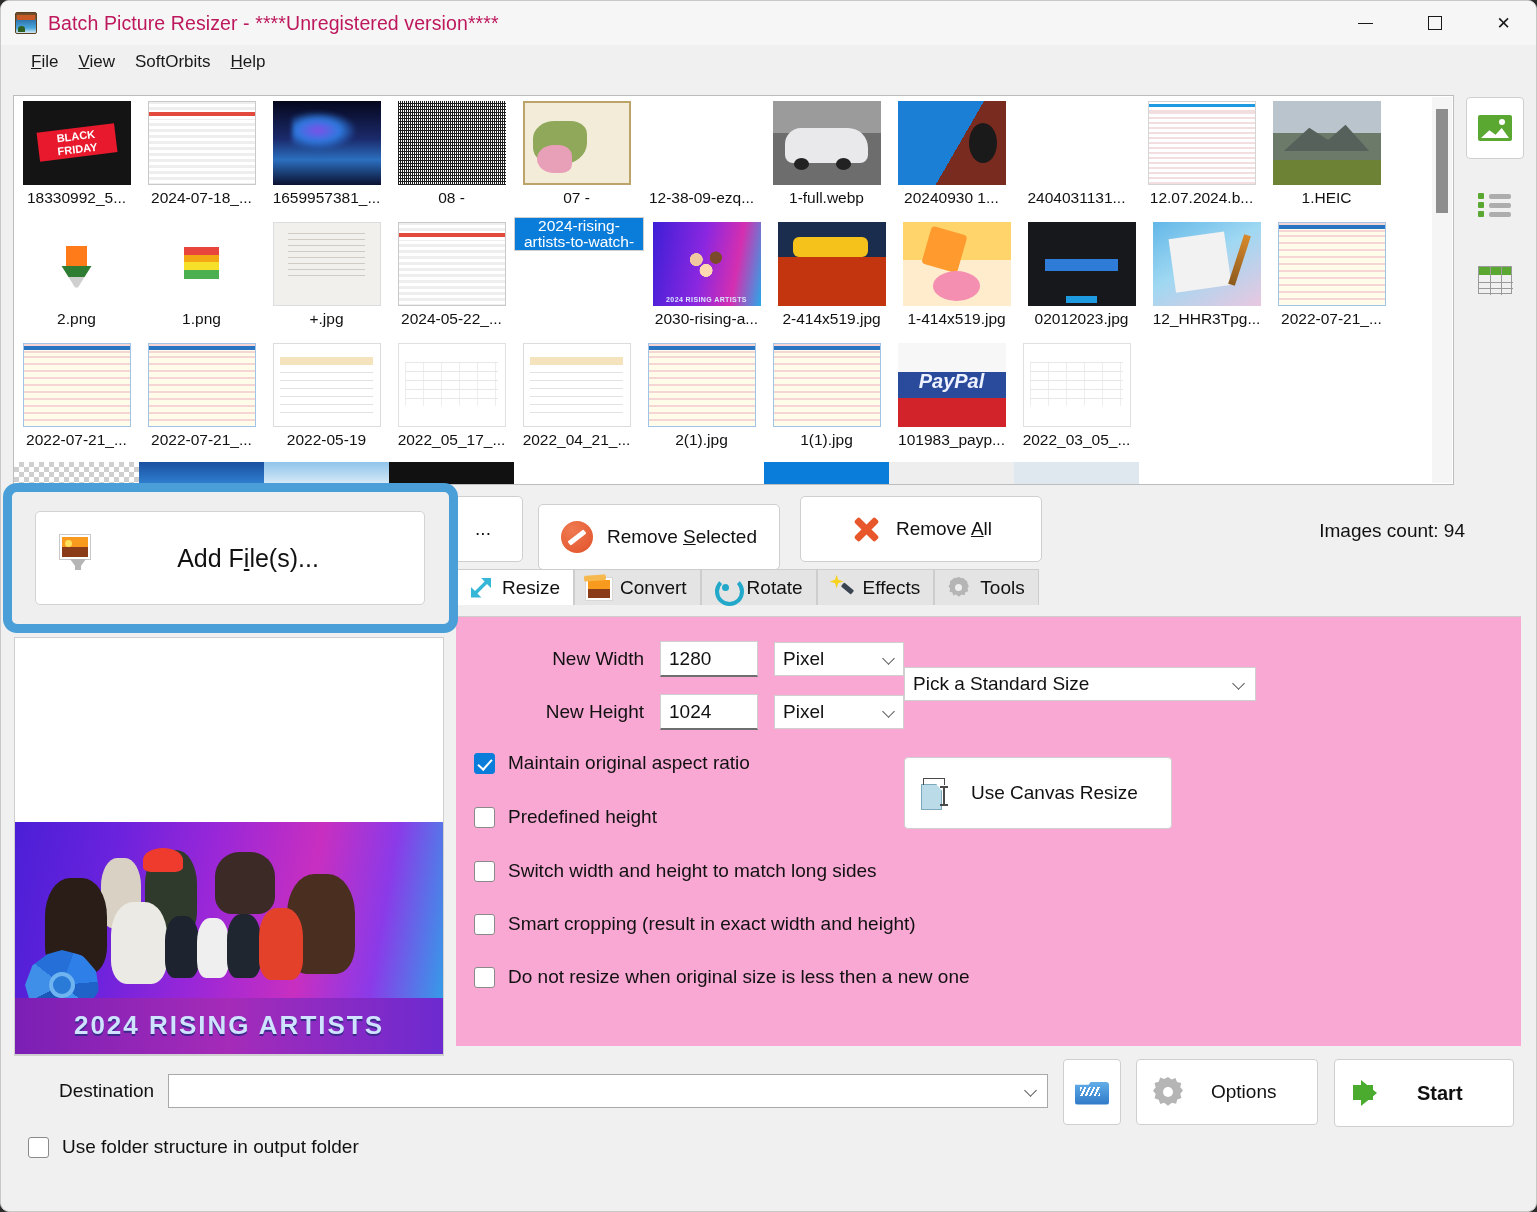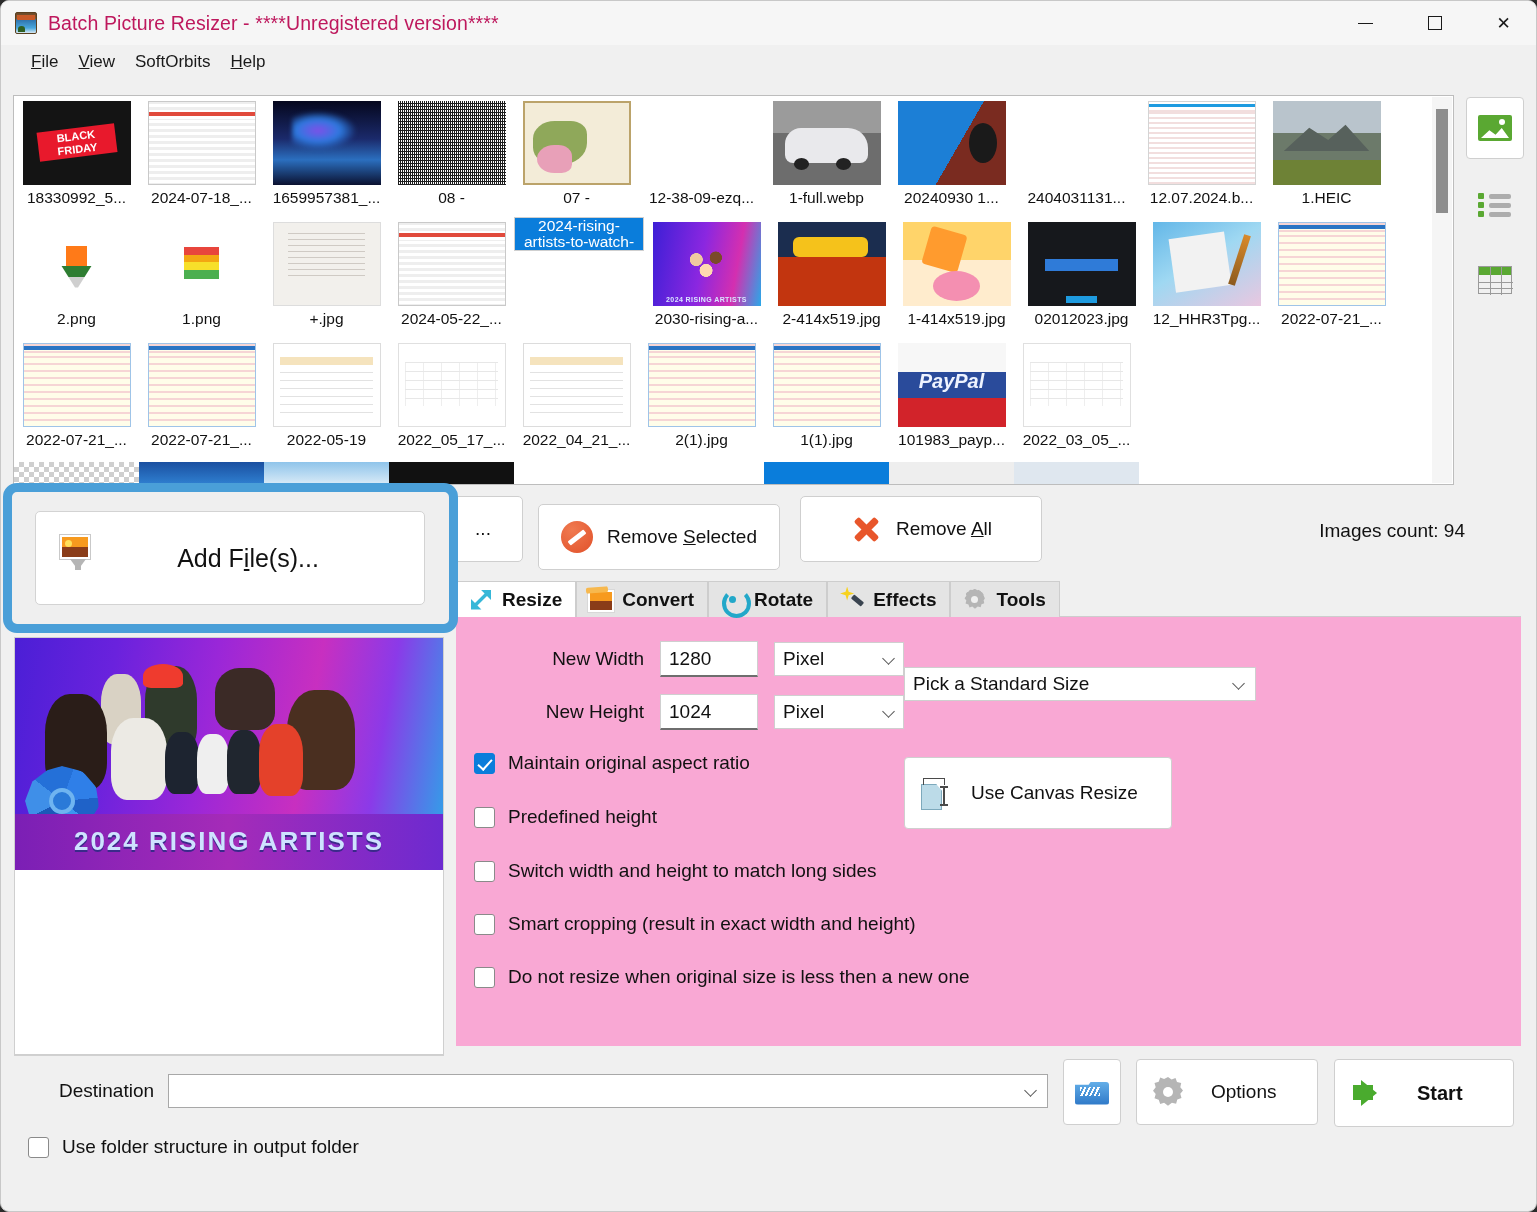--- a/index.html
+++ b/index.html
@@ -349,22 +349,22 @@
   }
   .focusring .abtn2 {
     position: absolute; left: 23px; top: 19px; width: 390px; height: 94px;
     background: #fff; border: 1px solid #d3d3d3; border-radius: 5px;
     display: flex; align-items: center; font-size: 25px; color: #111;
   }
   .focusring .abtn2 .lbl { flex: 1; text-align: center; padding-right: 28px; }
 
   
   .tabs {
-    position: absolute; left: 455px; top: 580px; width: 1060px; height: 36px;
-    display: flex; align-items: flex-end; z-index: 5; font-weight: bold;
+    position: absolute; left: 455px; top: 568px; width: 1060px; height: 36px;
+    display: flex; align-items: flex-end; z-index: 5;
   }
   .tab {
     height: 36px; display: flex; align-items: center; gap: 8px;
     padding: 0 13px 0 11px; font-size: 19px; color: #111;
     background: #e4e4e4; border: 1px solid #cdcdcd; border-bottom: none;
   }
   .tab.active { background: #fff; }
   .ti { width: 26px; height: 26px; position: relative; flex: 0 0 26px; }
   .ti.resize::before {
     content: ""; position: absolute; left: 3px; top: 3px; width: 20px; height: 20px;
@@ -473,21 +473,21 @@
   .icanv-i::before, .icanv-i::after {
     content: ""; position: absolute; left: -3px; width: 8px; height: 1.6px; background: #4a4a4a;
   }
   .icanv-i::before { top: 0; }
   .icanv-i::after { bottom: 0; }
 
   
   .previewpanel {
     position: absolute; left: 13px; top: 636px; width: 430px; height: 418px;
     background: #fff; border: 1px solid #cfcfcf;
-    display: flex; align-items: flex-start; justify-content: center;
+    display: flex; align-items: flex-end; justify-content: center;
   }
   .preview-img {
     width: 428px; height: 232px; position: relative; overflow: hidden;
     background: linear-gradient(100deg, #4b1fd6 0%, #6a22dd 22%, #9a27d8 44%, #c82fc0 66%, #8b3ae8 82%, #2aa8e8 100%);
   }
   .pv-band {
     position: absolute; left: 0; right: 0; bottom: 0; height: 56px;
     background: linear-gradient(90deg, #7b1fb5, #a52bb8, #6d2ad0);
   }
   .pv-band span {

